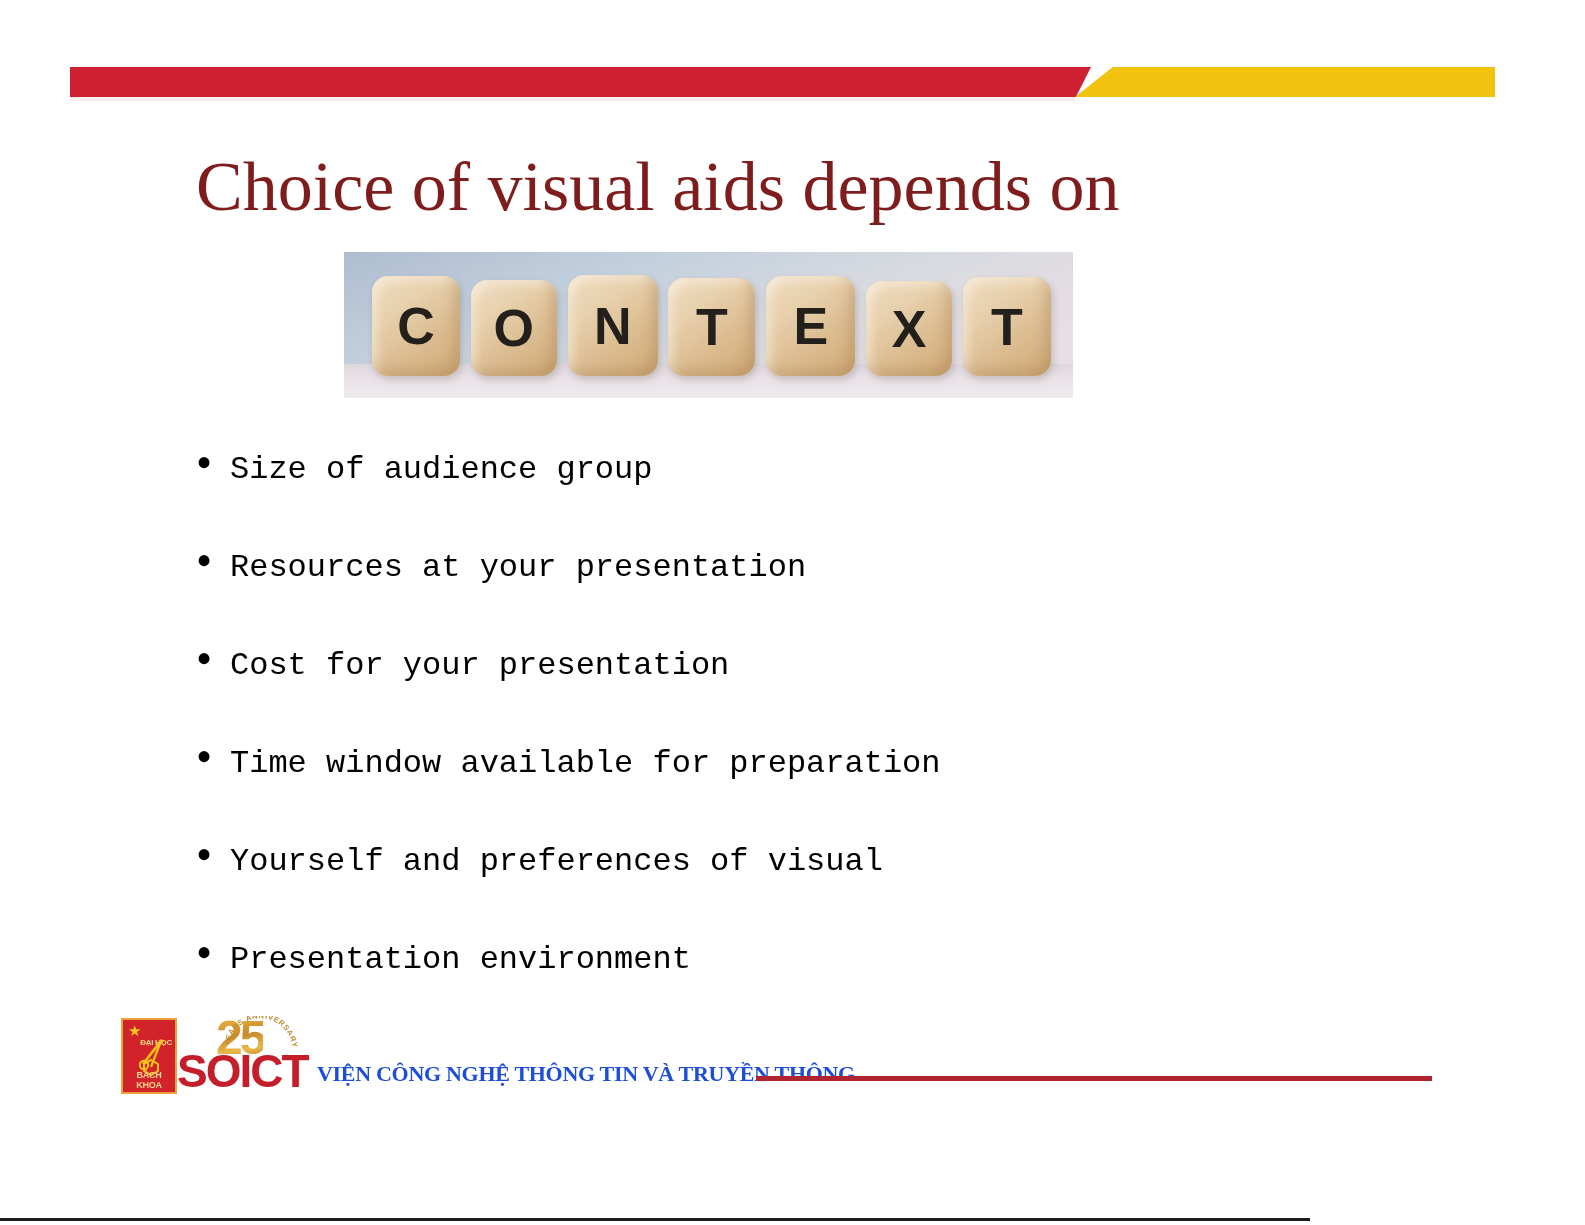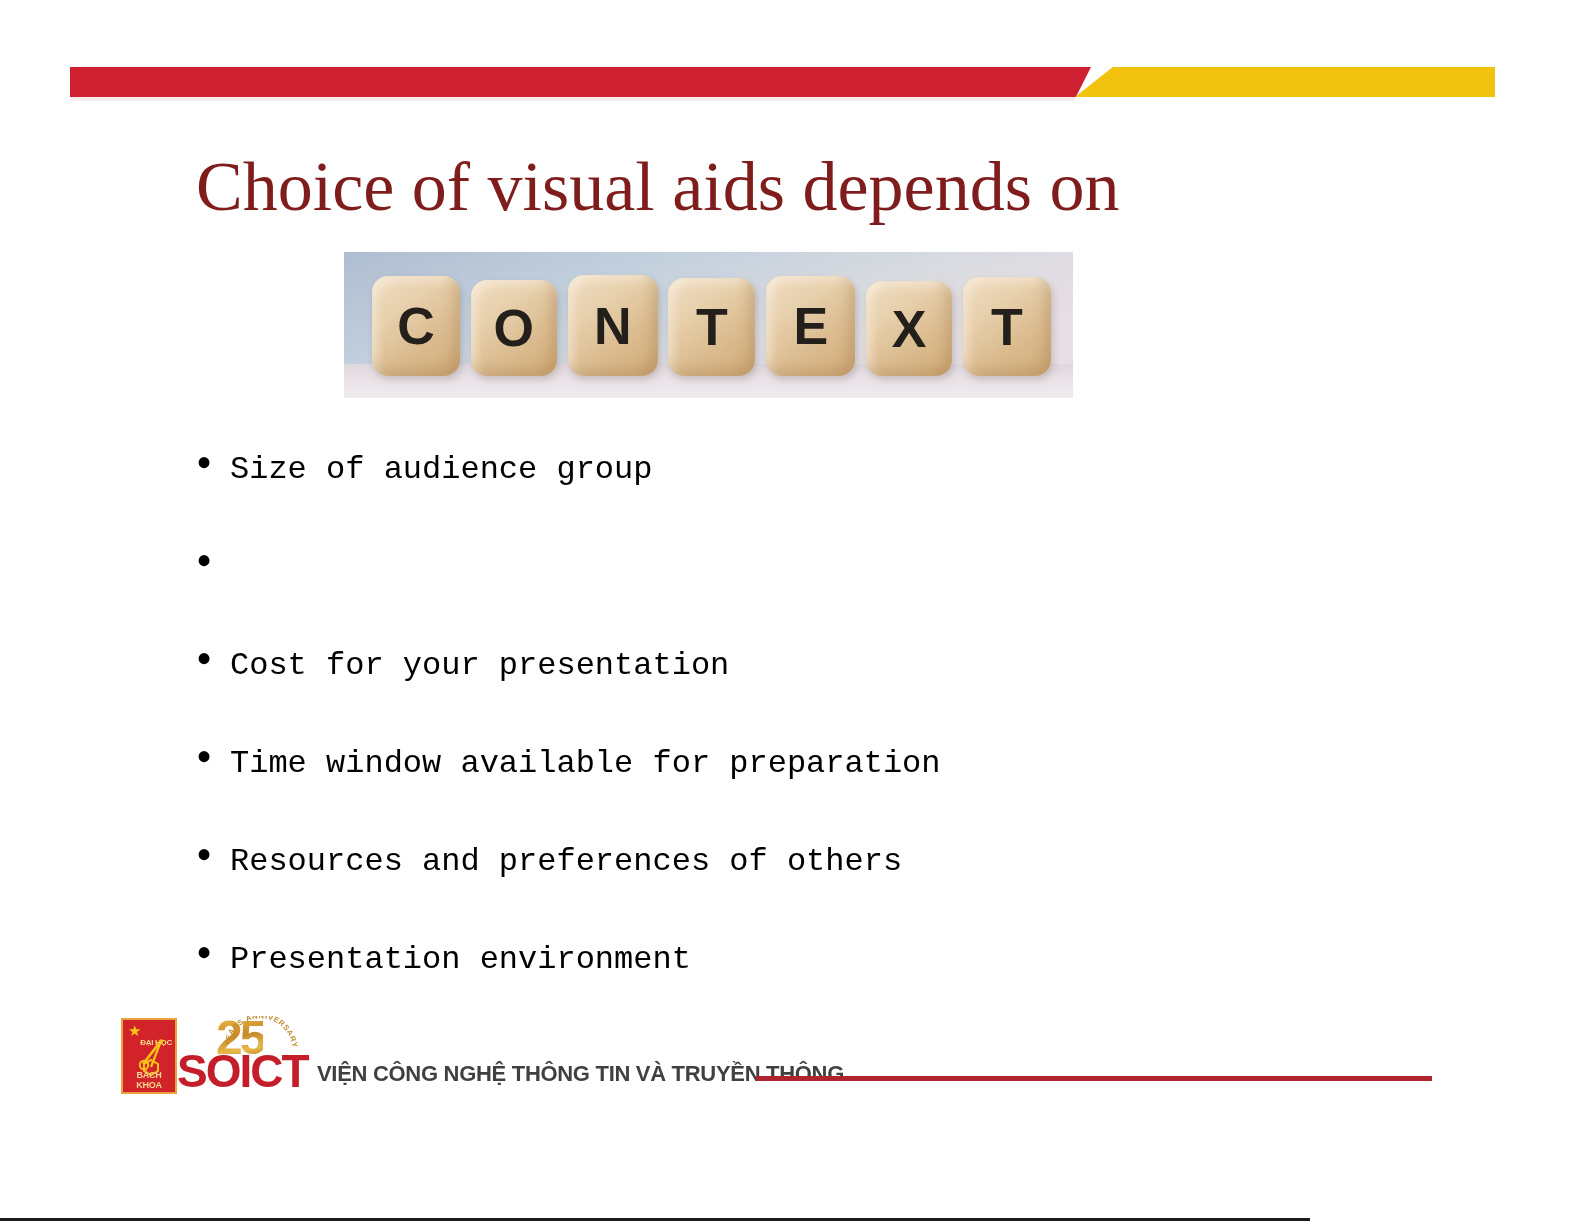--- a/index.html
+++ b/index.html
@@ -243,24 +243,24 @@
     font-size: 46px;
     font-weight: bold;
     color: #C41E2A;
     letter-spacing: -2px;
     line-height: 1;
   }
   .footer-vn {
     position: absolute;
     left: 317px;
     top: 1061px;
-    font-family: Liberation Sans, sans-serif;
+    font-family: Liberation Serif, serif;
     font-size: 22px;
     font-weight: bold;
-    color: #404040;
+    color: #1d4ed8;
     letter-spacing: -0.3px;
     white-space: nowrap;
   }
   .footer-line {
     position: absolute;
     left: 756px;
     top: 1076px;
     width: 676px;
     height: 5px;
     background: #B02430;
@@ -301,32 +301,33 @@
     </div>
   </div>
 
   <div class="bullets">
     <div class="bullet-row">
       <span class="bullet-dot">•</span>
       <span class="bullet-text">Size of audience group</span>
     </div>
     <div class="bullet-row">
       <span class="bullet-dot">•</span>
+      <span class="bullet-text">Resources at your presentation</span>
     </div>
     <div class="bullet-row">
       <span class="bullet-dot">•</span>
       <span class="bullet-text">Cost for your presentation</span>
     </div>
     <div class="bullet-row">
       <span class="bullet-dot">•</span>
       <span class="bullet-text">Time window available for preparation</span>
     </div>
     <div class="bullet-row">
       <span class="bullet-dot">•</span>
-      <span class="bullet-text">Resources and preferences of others</span>
+      <span class="bullet-text">Yourself and preferences of visual</span>
     </div>
     <div class="bullet-row">
       <span class="bullet-dot">•</span>
       <span class="bullet-text">Presentation environment</span>
     </div>
   </div>
 
   <div class="hust-logo">
     <span class="hust-star">★</span>
     <span class="hust-daihoc">ĐẠI HỌC</span>

